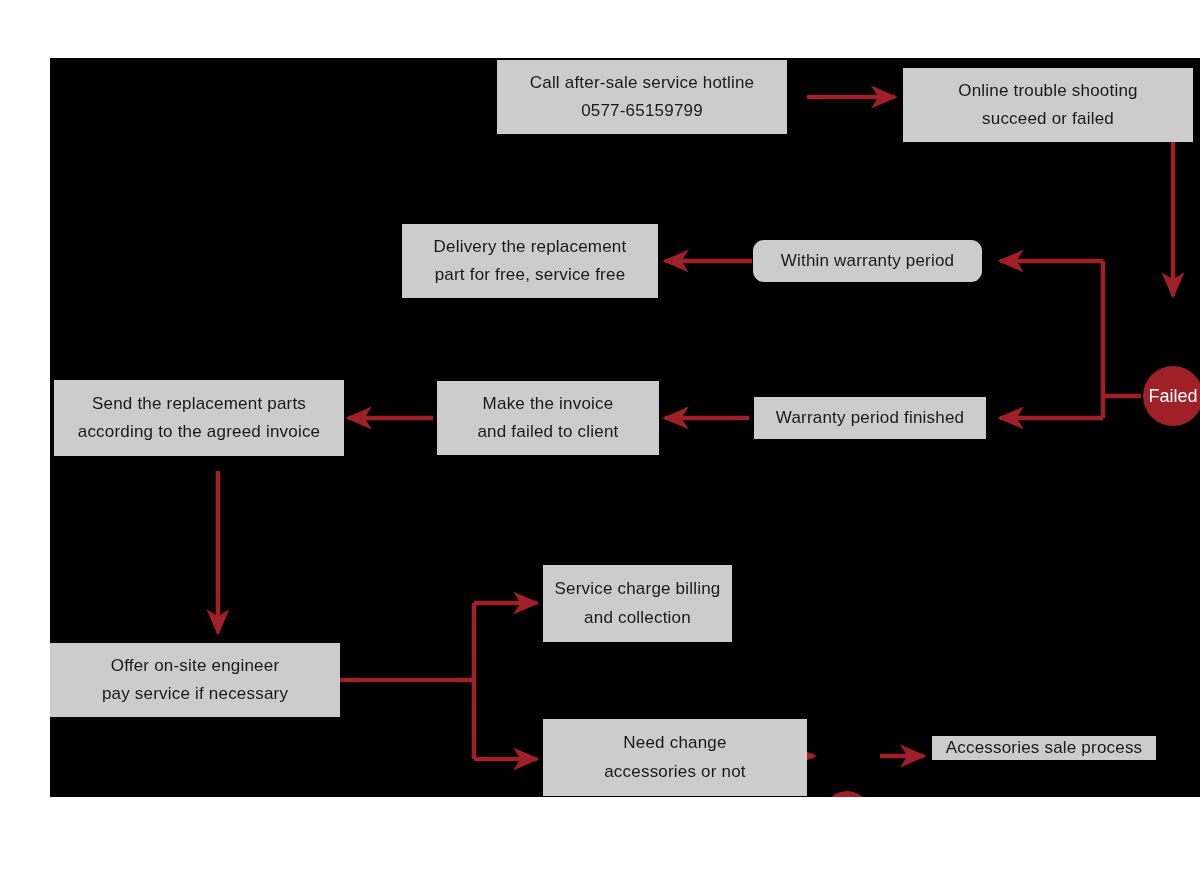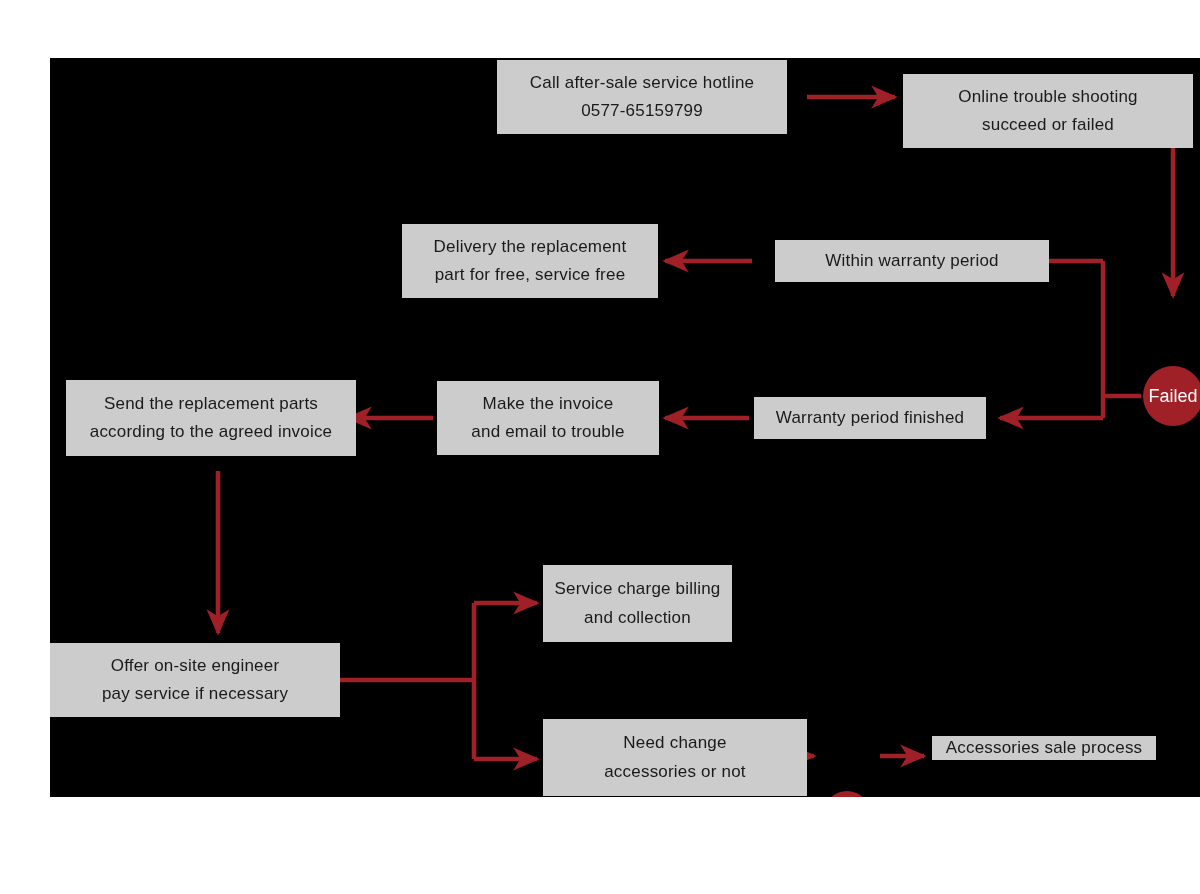--- a/index.html
+++ b/index.html
@@ -159,42 +159,42 @@
       <g>
         <line x1="830" y1="698" x2="874" y2="698" stroke="#a02028" stroke-width="4.5" marker-end="url(#arrowhead)"></line>
       </g>
     </svg>
 
     <div class="node" style="left:447px; top:2px; width:290px; height:74px;">
       <span class="line">Call after-sale service hotline</span>
       <span class="line">0577-65159799</span>
     </div>
 
-    <div class="node" style="left:853px; top:16px; width:290px; height:74px;">
+    <div class="node" style="left:853px; top:10px; width:290px; height:74px;">
       <span class="line">Online trouble shooting</span>
       <span class="line">succeed or failed</span>
     </div>
 
     <div class="node" style="left:352px; top:166px; width:256px; height:74px;">
       <span class="line">Delivery the replacement</span>
       <span class="line">part for free, service free</span>
     </div>
 
-    <div class="node" style="left:725px; top:182px; width:274px; height:42px;">
+    <div class="node" style="left:703px; top:182px; width:229px; height:42px;border-radius:11px;">
       <span class="line">Within warranty period</span>
     </div>
 
-    <div class="node" style="left:16px; top:322px; width:290px; height:76px;">
+    <div class="node" style="left:4px; top:322px; width:290px; height:76px;">
       <span class="line">Send the replacement parts</span>
       <span class="line">according to the agreed invoice</span>
     </div>
 
     <div class="node" style="left:387px; top:323px; width:222px; height:74px;">
       <span class="line">Make the invoice</span>
-      <span class="line">and email to trouble</span>
+      <span class="line">and failed to client</span>
     </div>
 
     <div class="node" style="left:704px; top:339px; width:232px; height:42px;">
       <span class="line">Warranty period finished</span>
     </div>
 
     <div class="node" style="left:0px; top:585px; width:290px; height:74px;">
       <span class="line">Offer on-site engineer</span>
       <span class="line">pay service if necessary</span>
     </div>

